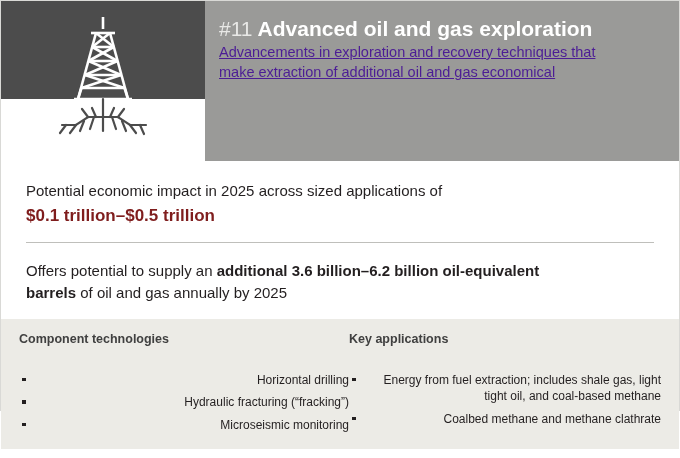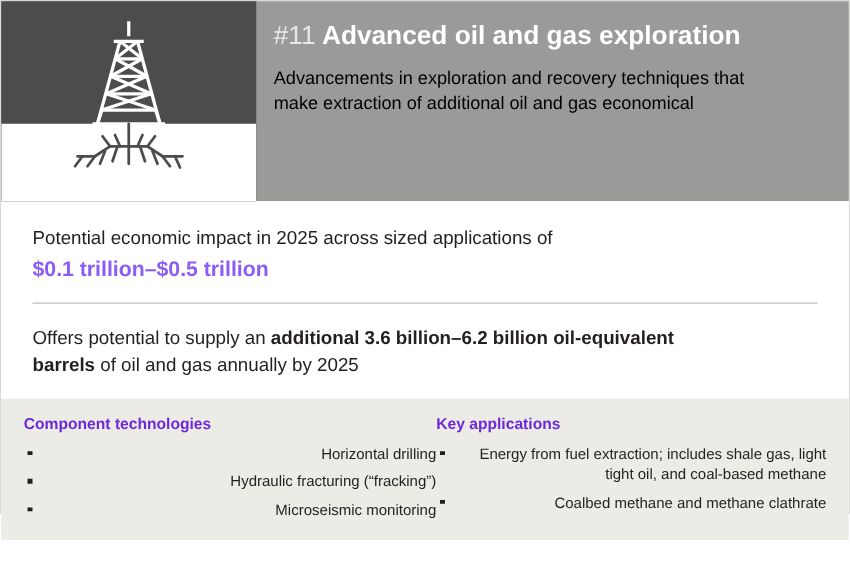--- a/index.html
+++ b/index.html
@@ -62,25 +62,25 @@
     font-size: 21px;
     font-weight: bold;
     line-height: 1.18;
     margin: 0;
   }
   .title-num {
     font-weight: normal;
     color: #e8e8e6;
   }
   .subtitle {
-    margin-top: 11px;
     font-size: 14.5px;
     line-height: 1.42;
-    color: #000000;
+    color: #4c1d95;
     max-width: 380px;
+    text-decoration: underline;
   }
   
   .body {
     flex: 1 1 auto;
     background: #ffffff;
     padding: 0 25px;
     box-sizing: border-box;
   }
   .impact {
     padding: 20px 0 16px 0;
@@ -88,21 +88,21 @@
   }
   .impact-lead {
     font-size: 15px;
     line-height: 1.35;
     color: #231f20;
   }
   .impact-value {
     font-size: 17px;
     font-weight: bold;
     margin-top: 5px;
-    color: #8b5cf6;
+    color: #7f1d1d;
   }
   .supply {
     padding: 17px 0 16px 0;
     font-size: 15px;
     line-height: 1.42;
     color: #231f20;
     max-width: 520px;
   }
   .supply b { font-weight: bold; }
   
@@ -114,22 +114,22 @@
     box-sizing: border-box;
   }
   .col {
     box-sizing: border-box;
   }
   .col-left { width: 330px; flex: 0 0 330px; }
   .col-right { flex: 1 1 auto; }
   .col-head {
     font-size: 12.5px;
     font-weight: bold;
-    color: #6d28d9;
-    margin-bottom: 9px;
+    color: #404040;
+    margin-bottom: 26px;
   }
   ul.bullets {
     list-style: none;
     margin: 0;
     padding: 0;
     text-align: right;
   }
   ul.bullets li {
     position: relative;
     padding-left: 17px;

